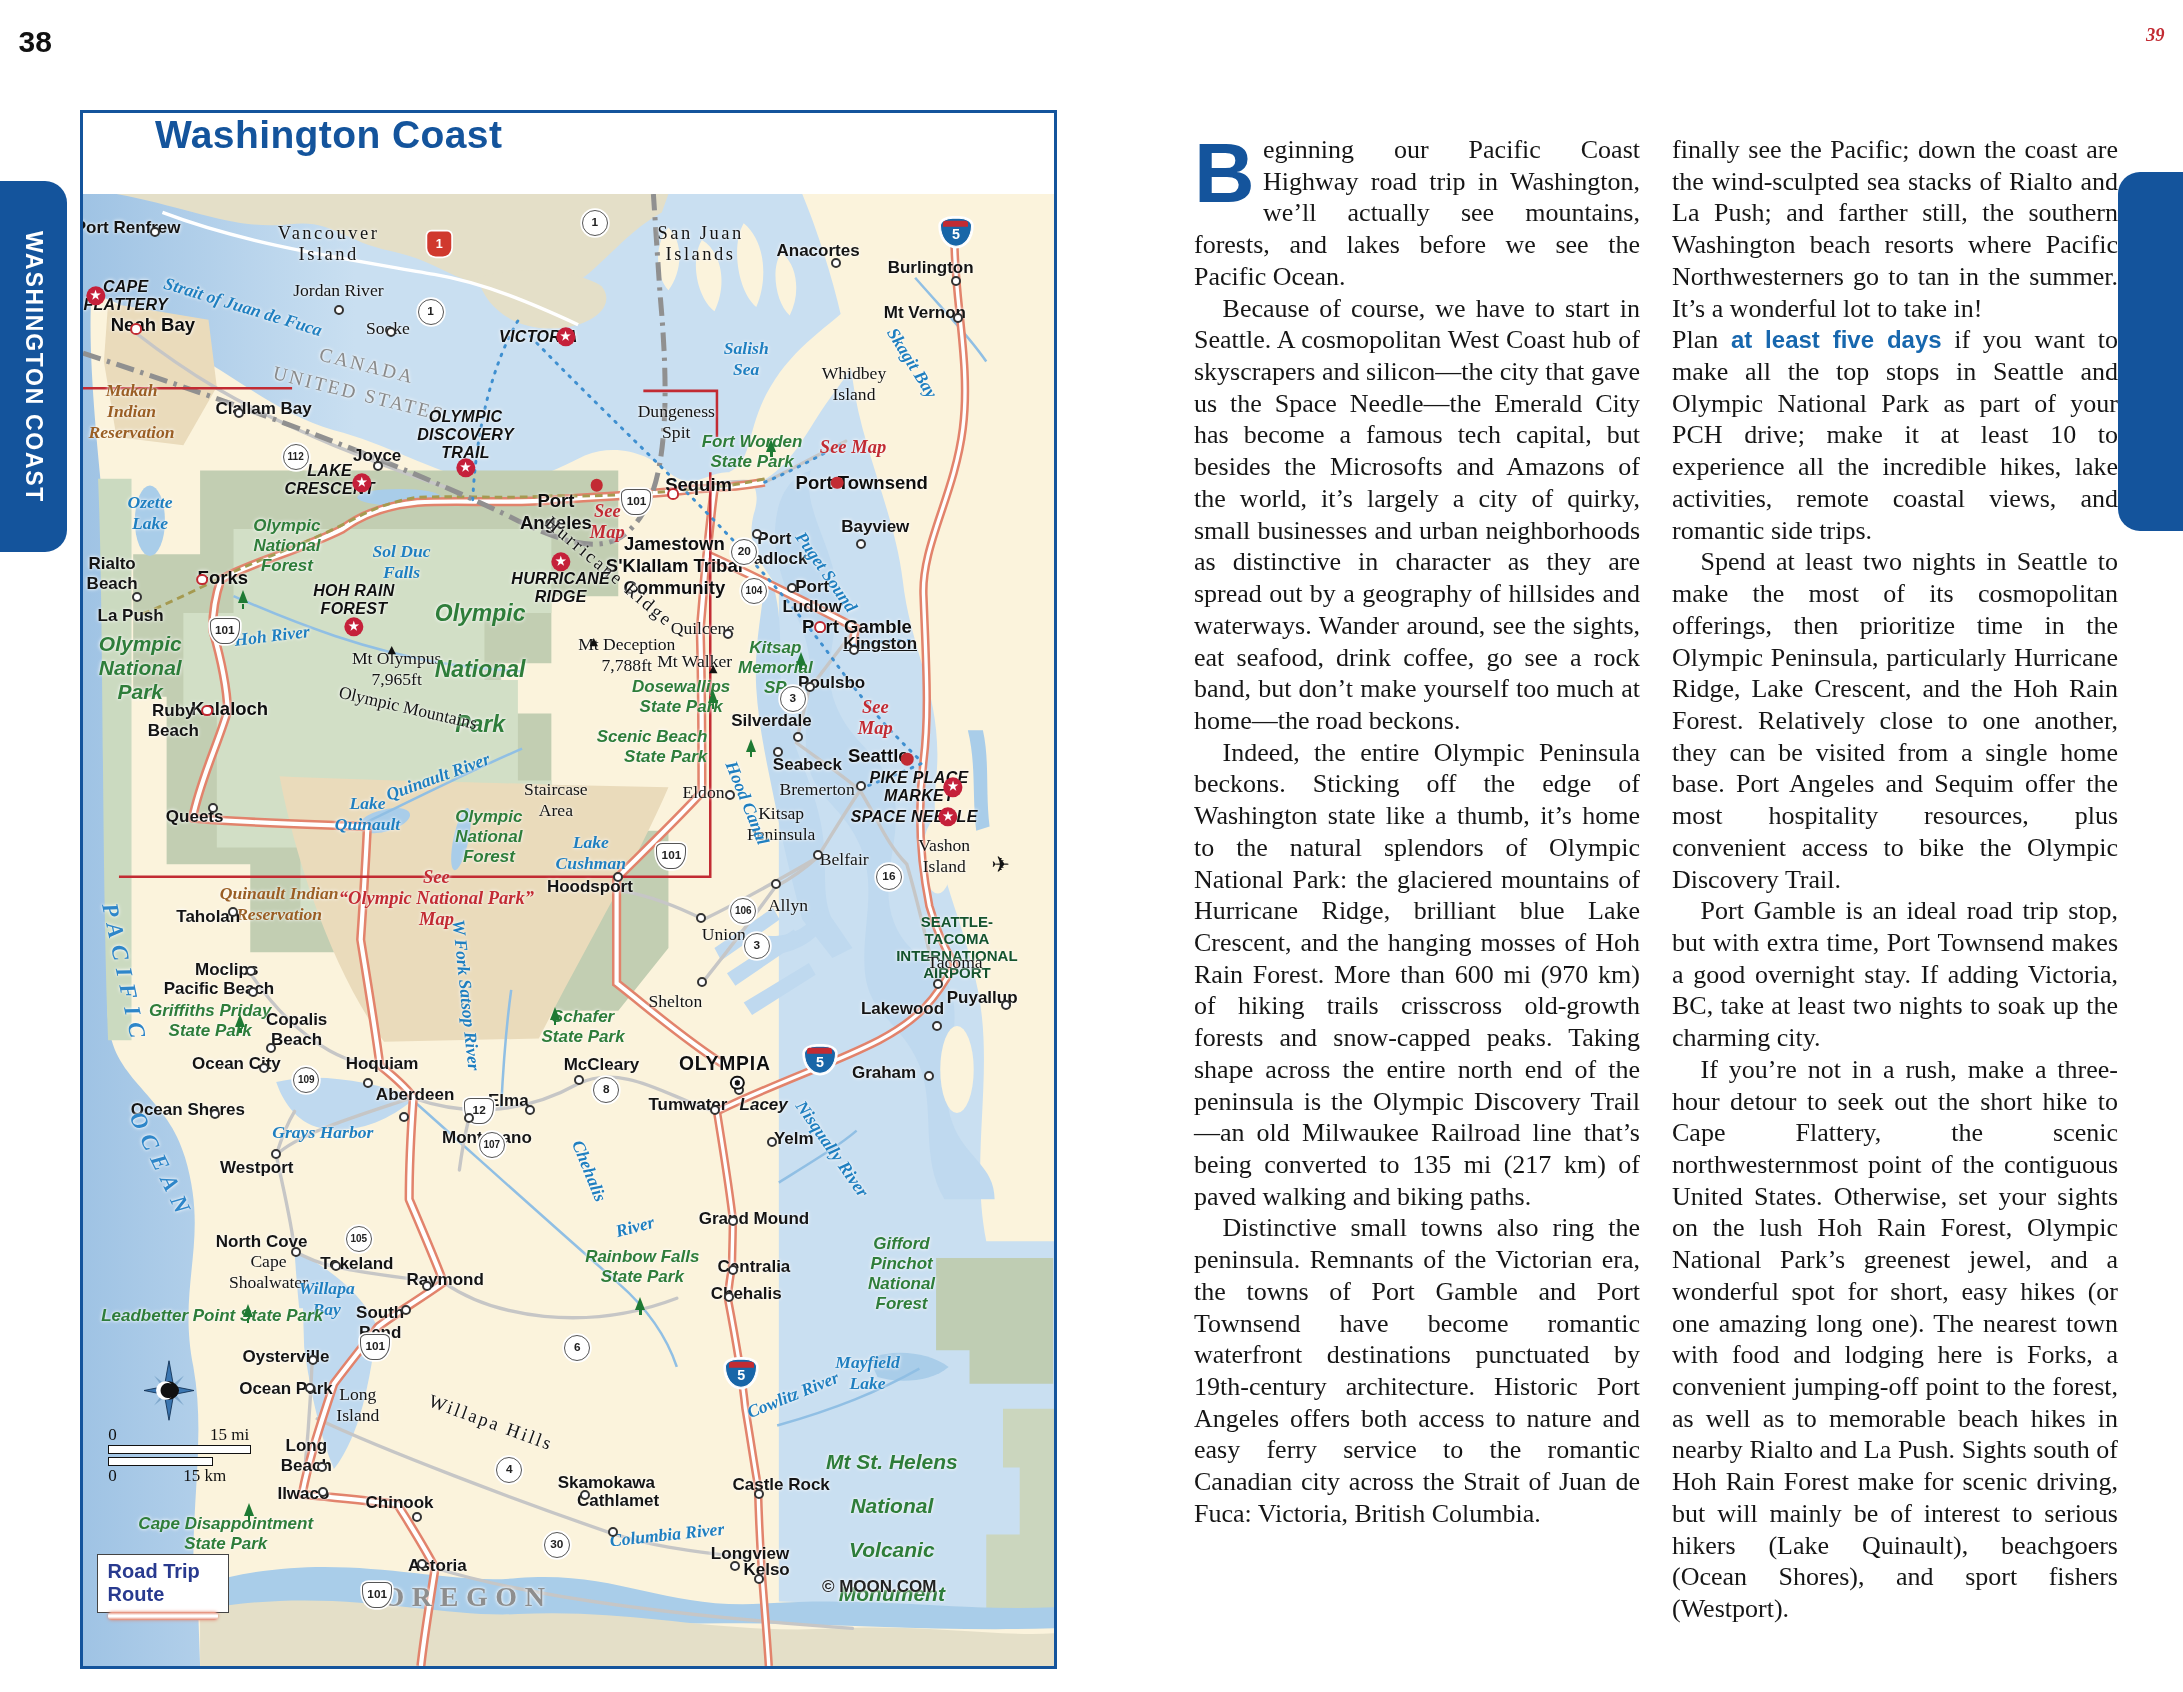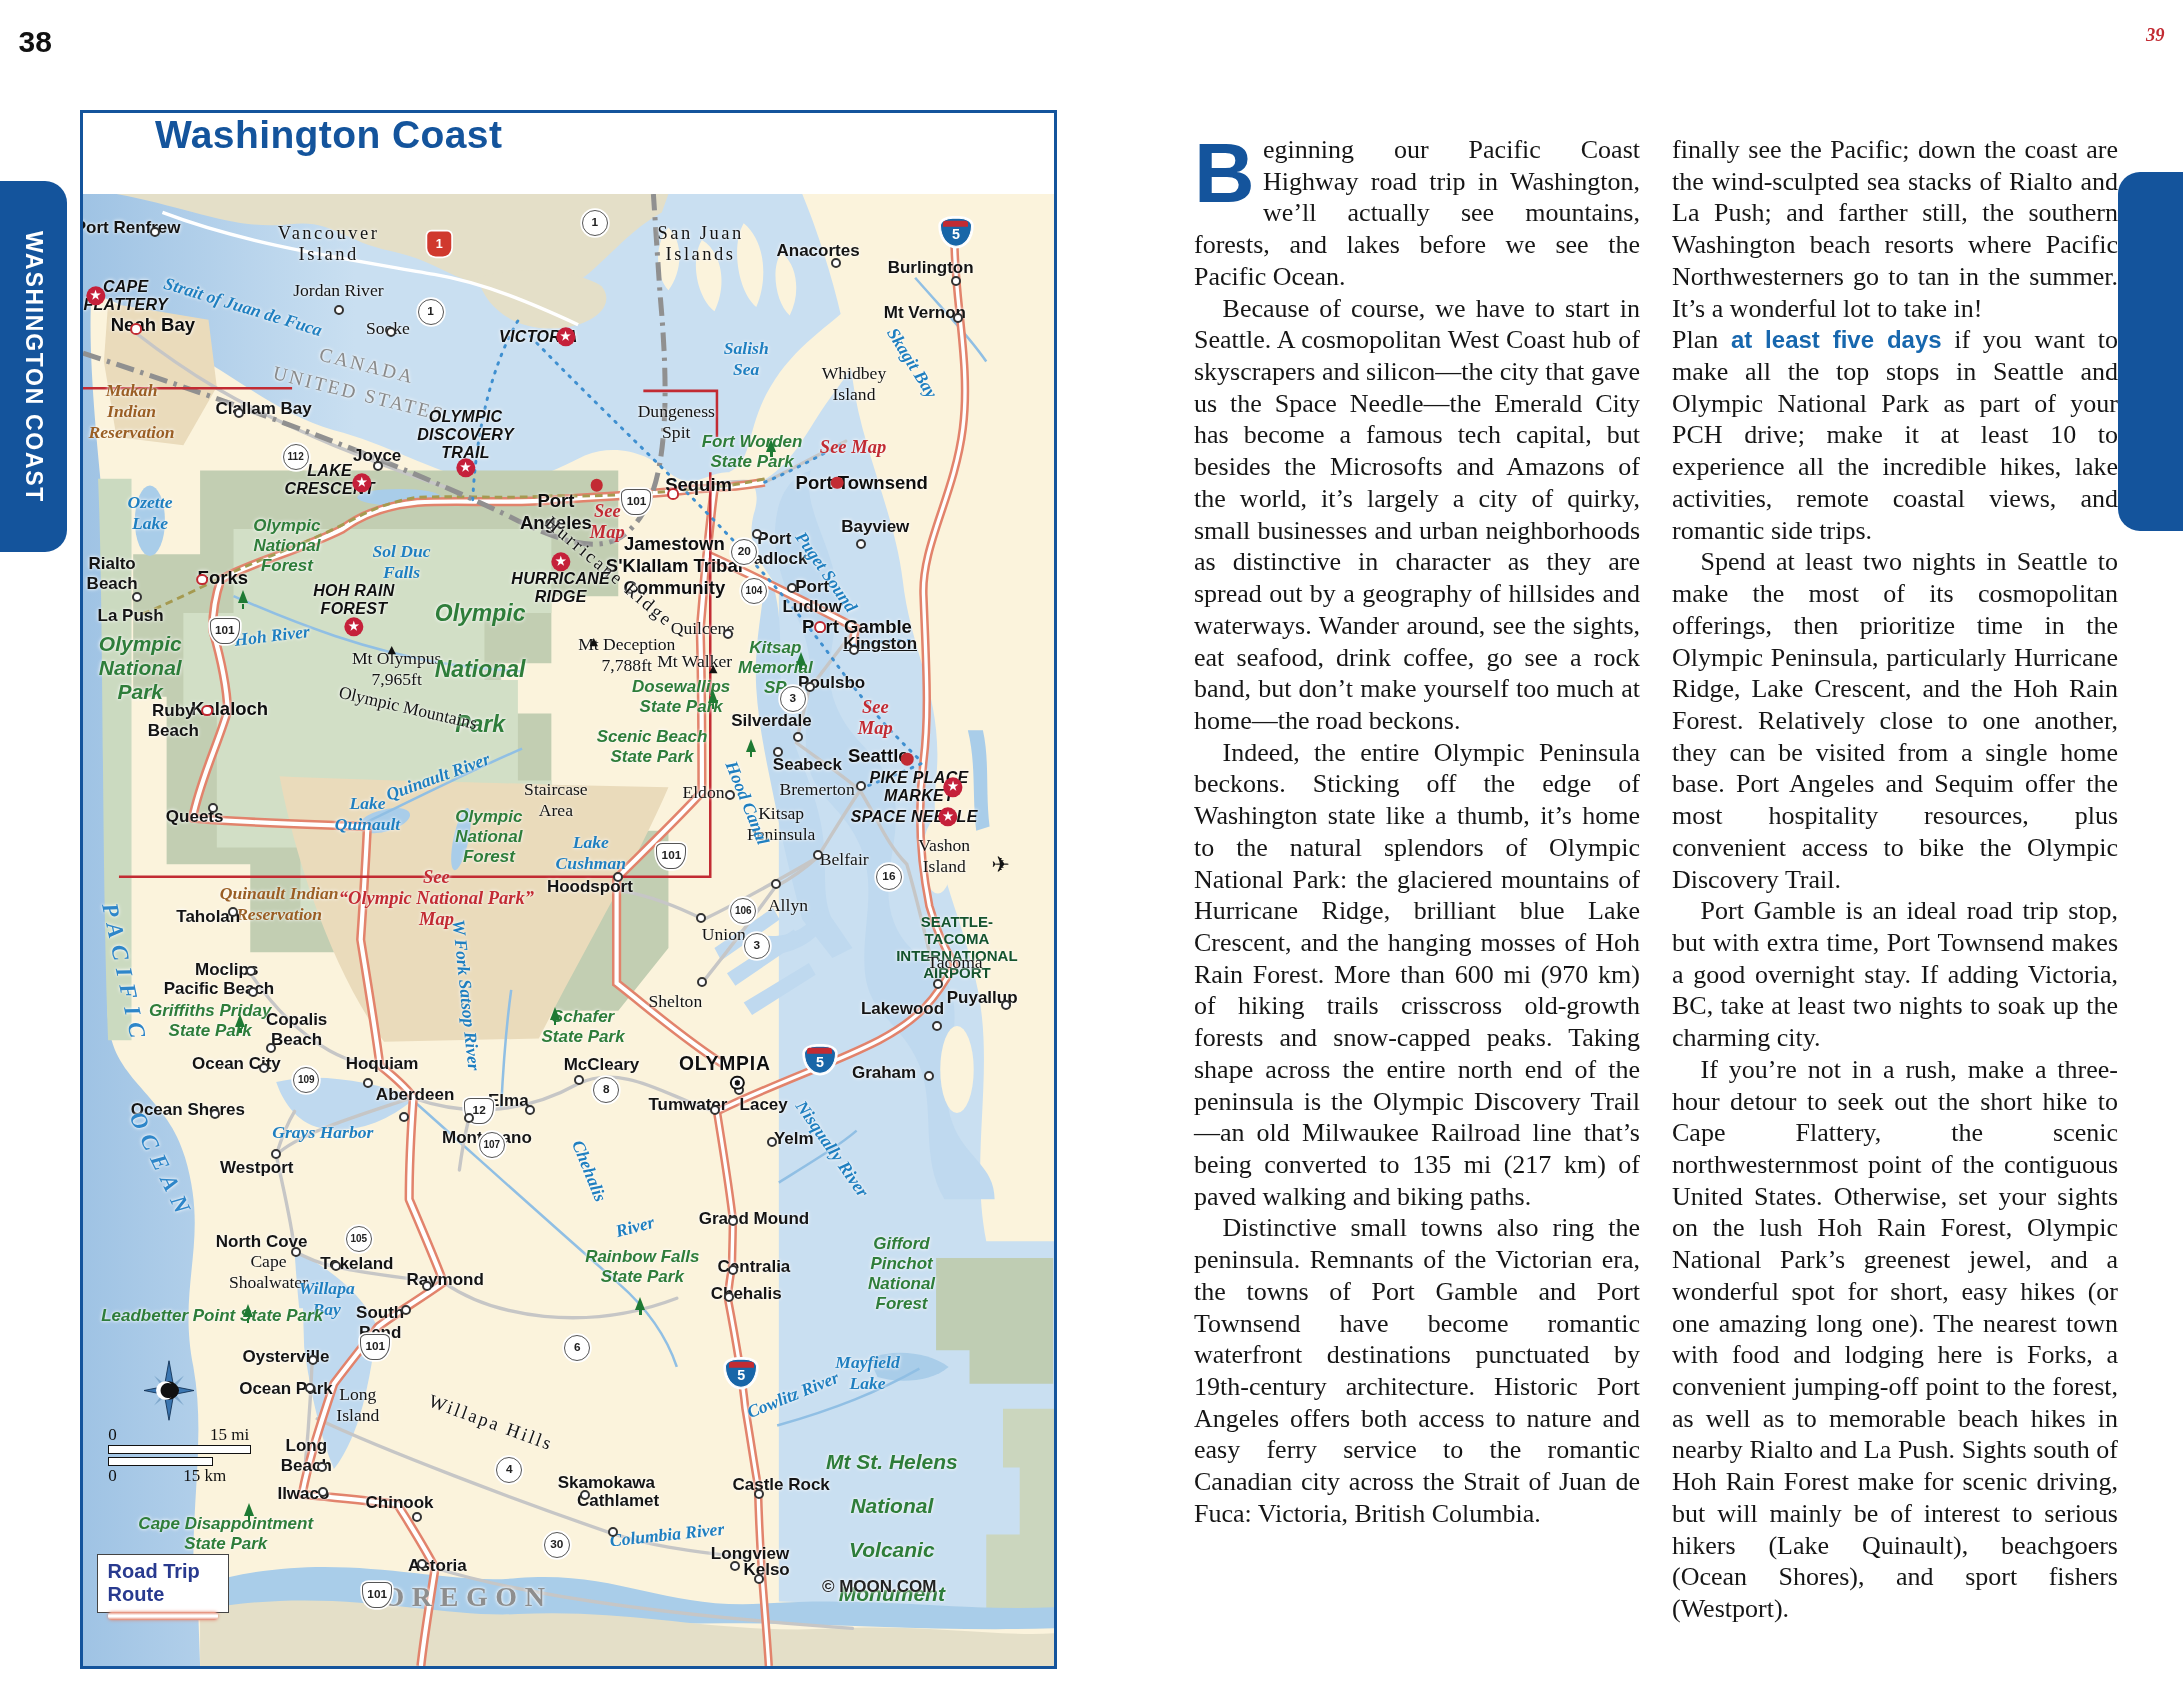--- a/index.html
+++ b/index.html
@@ -275,21 +275,21 @@
         <div class="ml sl" style="transform: translate(-50%, -50%) rotate(40deg); position: absolute; left: 54.2%; top: 25.7%;">Hurricane Ridge</div>
         <div class="ml poi" style="position: absolute; left: 49.2%; top: 26.8%;">HURRICANE
 RIDGE</div>
         <div class="ml g" style="position: absolute; left: 71.3%; top: 32.2%;">Kitsap
 Memorial
 SP</div>
         <div class="ml g" style="position: absolute; left: 61.6%; top: 34.2%;">Dosewallips
 State Park</div>
         <div class="ml t" style="position: absolute; left: 77.1%; top: 33.2%;">Poulsbo</div>
         <div class="ml t" style="position: absolute; left: 70.9%; top: 35.8%;">Silverdale</div>
-        <div class="ml g" style="position: absolute; left: 58.6%; top: 37.6%;">Scenic Beach
+        <div class="ml g" style="position: absolute; left: 58.6%; top: 37.6%; text-align: right;">Scenic Beach
 State Park</div>
         <div class="ml r" style="position: absolute; left: 81.6%; top: 35.6%;">See
 Map</div>
         <div class="ml tb" style="position: absolute; left: 81.9%; top: 38.2%;">Seattle</div>
         <div class="ml t" style="position: absolute; left: 74.6%; top: 38.8%;">Seabeck</div>
         <div class="ml s" style="position: absolute; left: 75.6%; top: 40.4%;">Bremerton</div>
         <div class="ml poi" style="position: absolute; left: 86.1%; top: 40.3%;">PIKE PLACE
 MARKET</div>
         <div class="ml poi" style="position: absolute; left: 85.6%; top: 42.3%;">SPACE NEEDLE</div>
         <div class="ml s" style="position: absolute; left: 71.9%; top: 42.8%;">Kitsap
@@ -300,21 +300,21 @@
         <div class="ml s" style="position: absolute; left: 72.6%; top: 48.3%;">Allyn</div>
         <div class="ml air" style="position: absolute; left: 90%; top: 49.6%;">SEATTLE-TACOMA
 INTERNATIONAL
 AIRPORT</div>
         <div class="ml s" style="position: absolute; left: 89.8%; top: 52.2%;">Tacoma</div>
         <div class="ml t" style="position: absolute; left: 92.6%; top: 54.6%;">Puyallup</div>
         <div class="ml t" style="position: absolute; left: 84.4%; top: 55.4%;">Lakewood</div>
         <div class="ml t" style="position: absolute; left: 82.5%; top: 59.7%;">Graham</div>
         <div class="ml cap" style="position: absolute; left: 66.1%; top: 59.1%;">OLYMPIA</div>
         <div class="ml t" style="position: absolute; left: 62.3%; top: 61.9%;">Tumwater</div>
-        <div class="ml t" style="position: absolute; left: 70.1%; top: 61.9%;">Lacey</div>
+        <div class="ml t" style="position: absolute; left: 70.1%; top: 61.9%; font-style: italic;">Lacey</div>
         <div class="ml t" style="position: absolute; left: 73.2%; top: 64.2%;">Yelm</div>
         <div class="ml w" style="transform: translate(-50%, -50%) rotate(55deg); position: absolute; left: 77.1%; top: 64.9%;">Nisqually River</div>
         <div class="ml w" style="position: absolute; left: 6.9%; top: 21.7%;">Ozette
 Lake</div>
         <div class="ml t" style="position: absolute; left: 3%; top: 25.8%;">Rialto
 Beach</div>
         <div class="ml t" style="position: absolute; left: 4.9%; top: 28.7%;">La Push</div>
         <div class="ml tb" style="position: absolute; left: 14.4%; top: 26.1%;">Forks</div>
         <div class="ml g" style="position: absolute; left: 21%; top: 23.9%;">Olympic
 National

